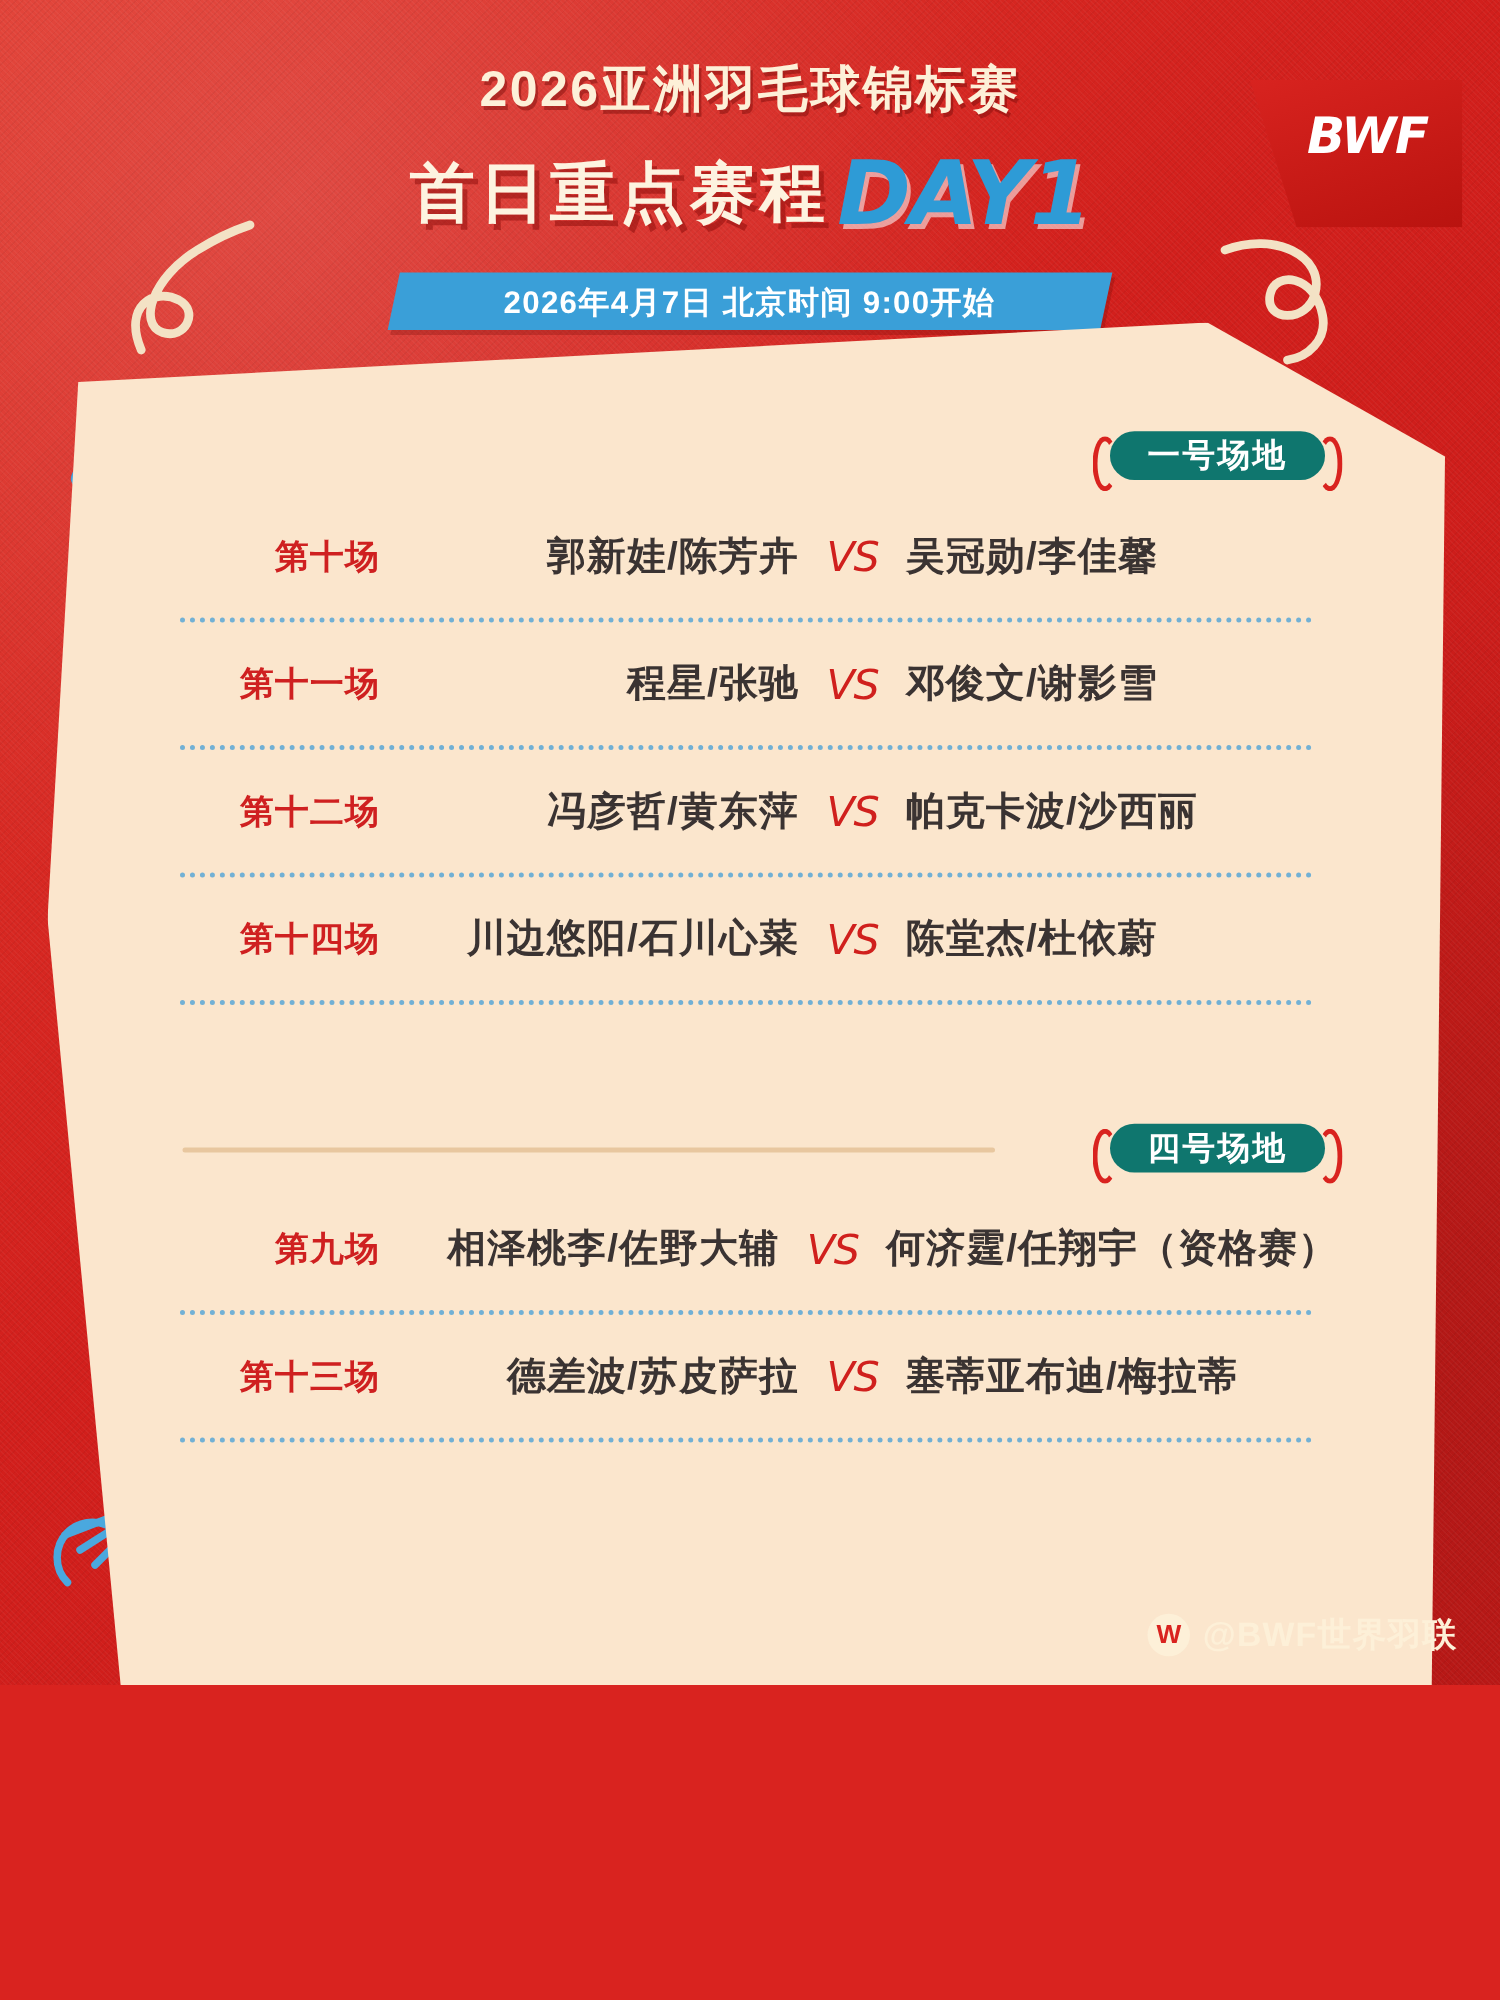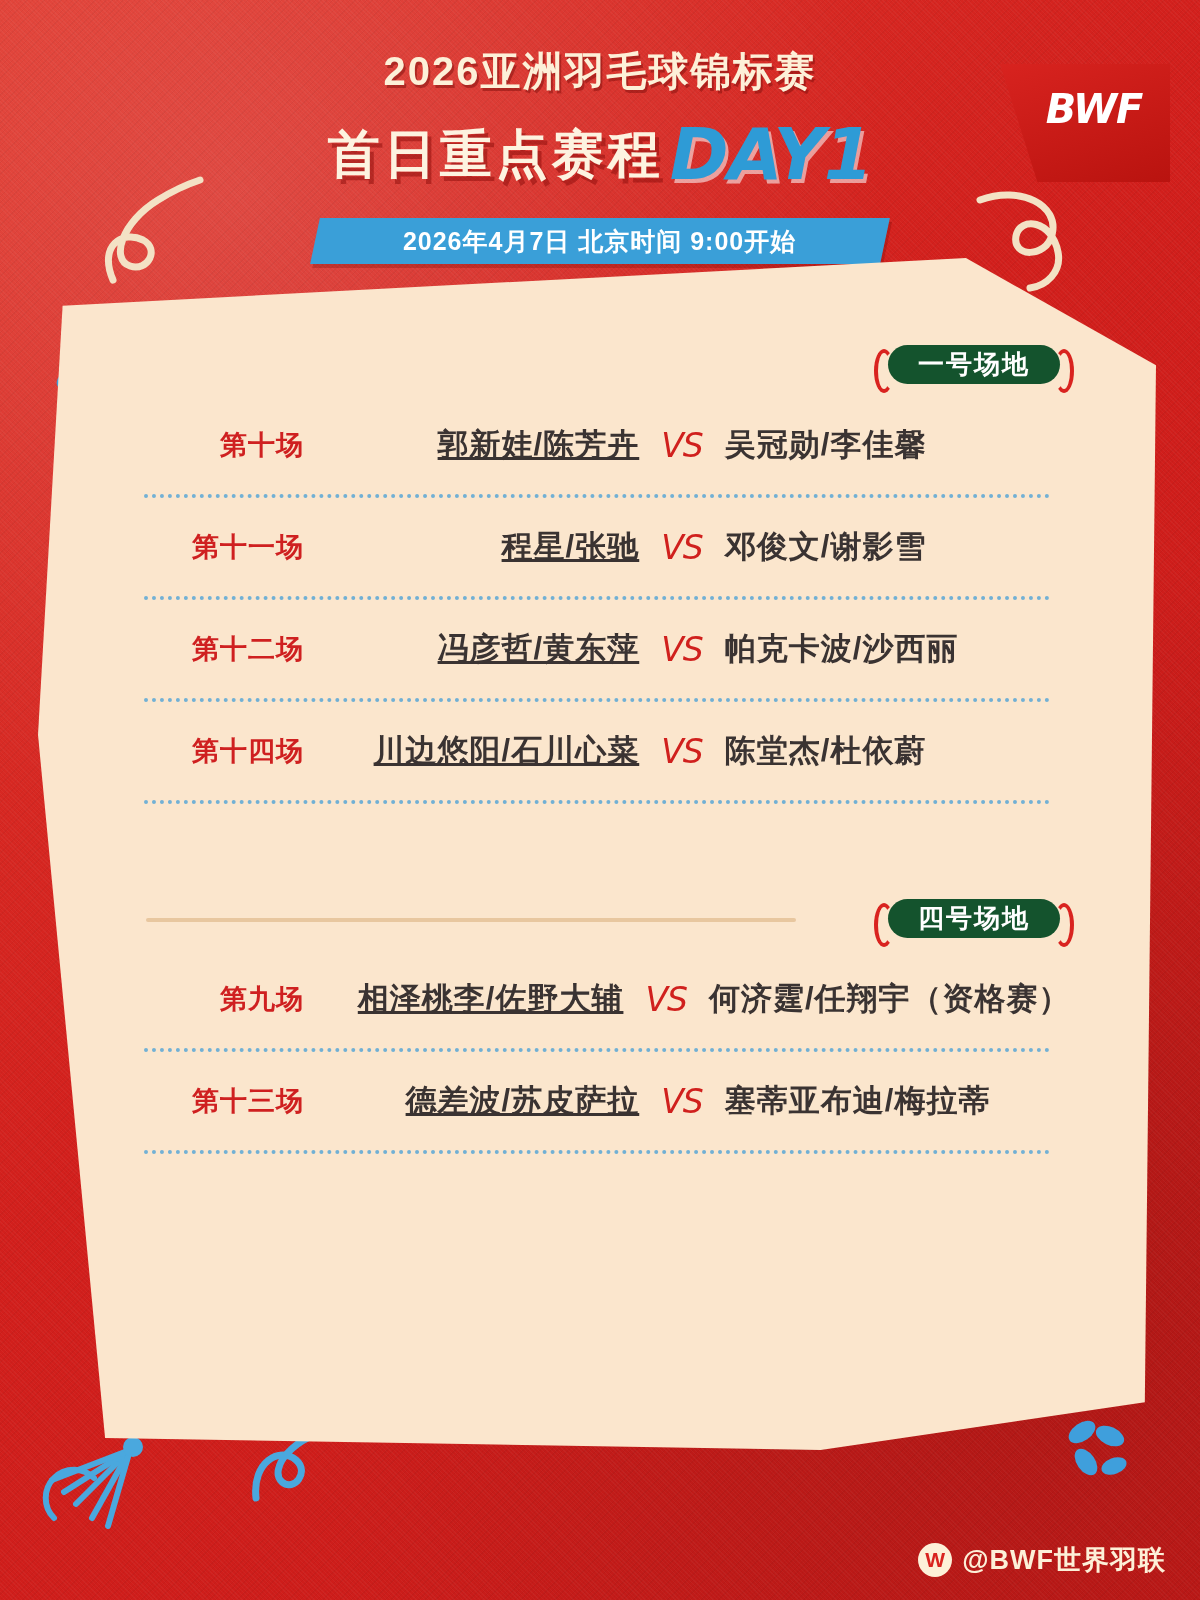--- a/index.html
+++ b/index.html
@@ -9,21 +9,21 @@
   body {
     width: 1200px;
     height: 1600px;
     font-family: "Liberation Sans", sans-serif;
     background: #d9231f;
     overflow: hidden;
   }
   .poster {
     position: relative;
     width: 1200px;
-    height: 1600px;
+    height: 1348px;
     background:
       radial-gradient(circle at 20% 12%, rgba(255,255,255,0.13) 0%, rgba(255,255,255,0) 38%),
       radial-gradient(circle at 85% 80%, rgba(0,0,0,0.14) 0%, rgba(0,0,0,0) 45%),
       linear-gradient(135deg, #e0372c 0%, #d21f1c 45%, #c71a18 100%);
     overflow: hidden;
   }
   
   .texture {
     position: absolute;
     inset: 0;
@@ -141,21 +141,21 @@
     position: absolute;
     left: 48px;
     right: 300px;
     top: 50%;
     height: 4px;
     background: #e8c79f;
     border-radius: 2px;
   }
   .court-tag {
     position: relative;
-    background: #14532d;
+    background: #0f766e;
     color: #ffffff;
     font-size: 26px;
     font-weight: bold;
     letter-spacing: 2px;
     padding: 2px 30px;
     border-radius: 22px;
     margin-right: 36px;
     z-index: 2;
   }
   .court-tag::before,
@@ -195,21 +195,21 @@
     justify-content: center;
     gap: 22px;
   }
   .team {
     color: #3a3332;
     font-size: 31px;
     font-weight: bold;
     letter-spacing: 1px;
     white-space: nowrap;
   }
-  .team.left { text-align: right; min-width: 300px; text-decoration: underline; }
+  .team.left { text-align: right; min-width: 300px; }
   .team.right { text-align: left; min-width: 330px; }
   .vs {
     color: #d0201d;
     font-size: 33px;
     font-weight: normal;
     font-style: italic;
     font-family: "DejaVu Sans", sans-serif;
     letter-spacing: -1px;
   }
   .dotted {

